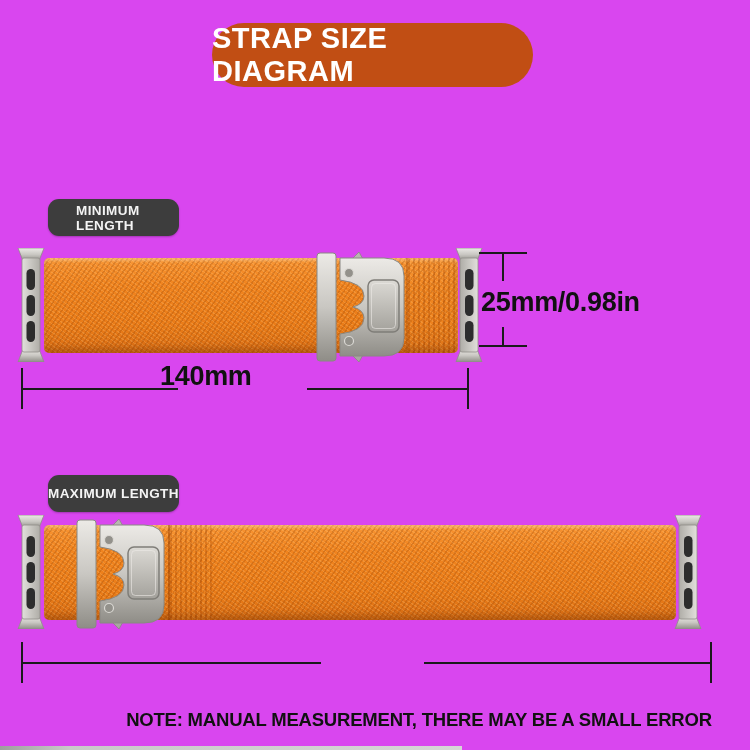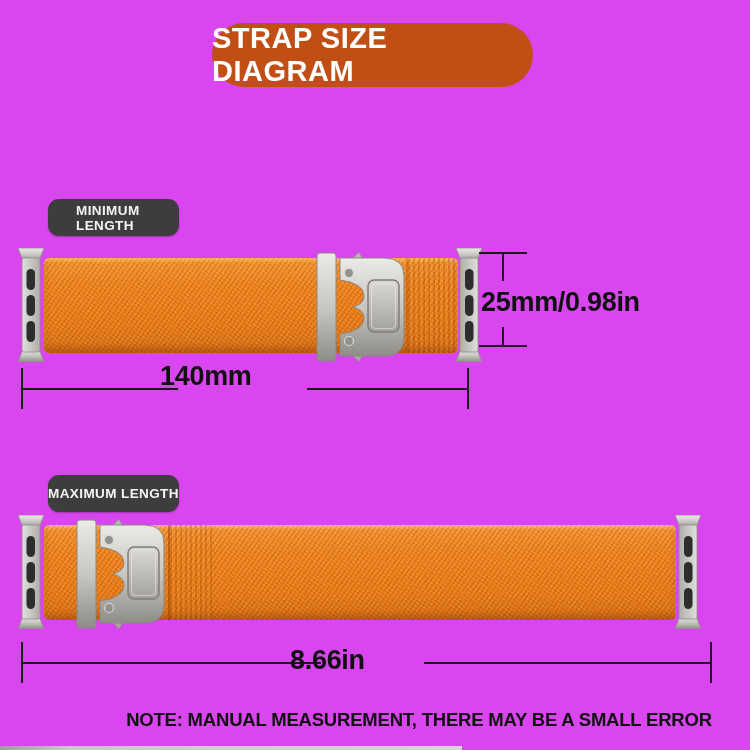--- a/index.html
+++ b/index.html
@@ -177,20 +177,19 @@
     <circle cx="33" cy="91" r="4.5" fill="#93918b" stroke="#dbd9d4" stroke-width="1.2"></circle>
     <rect x="52" y="30" width="31" height="52" rx="6" fill="url(#metTab)" stroke="#7f7d78" stroke-width="1.5"></rect>
     <rect x="55.5" y="33.5" width="24" height="45" rx="4" fill="none" stroke="#eceae6" stroke-width="1" opacity="0.6"></rect>
   </svg>
 
   <div class="abs dim" style="left:21px; top:642px; width:2px; height:41px;"></div>
   <div class="abs dim" style="left:21px; top:662px; width:300px; height:2px;"></div>
   <div class="abs dim" style="left:424px; top:662px; width:288px; height:2px;"></div>
   <div class="abs dim" style="left:710px; top:642px; width:2px; height:41px;"></div>
   <div class="abs dim-text" style="left:290px; top:646px; width:166px;">
-    <div>8.66in</div>
   </div>
 
   <div class="abs note-text">NOTE: MANUAL MEASUREMENT, THERE MAY BE A SMALL ERROR</div>
 
   <div class="abs bottom-strip"></div>
 
 </div>
 
 </body></html>

